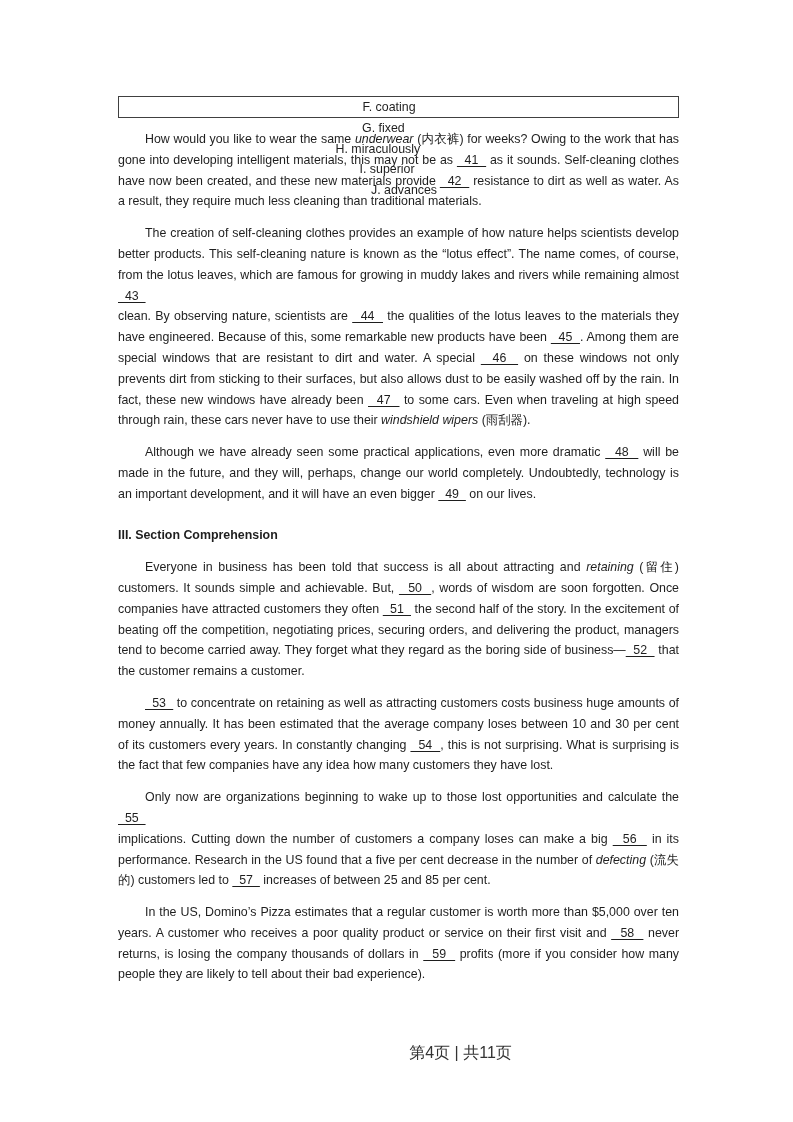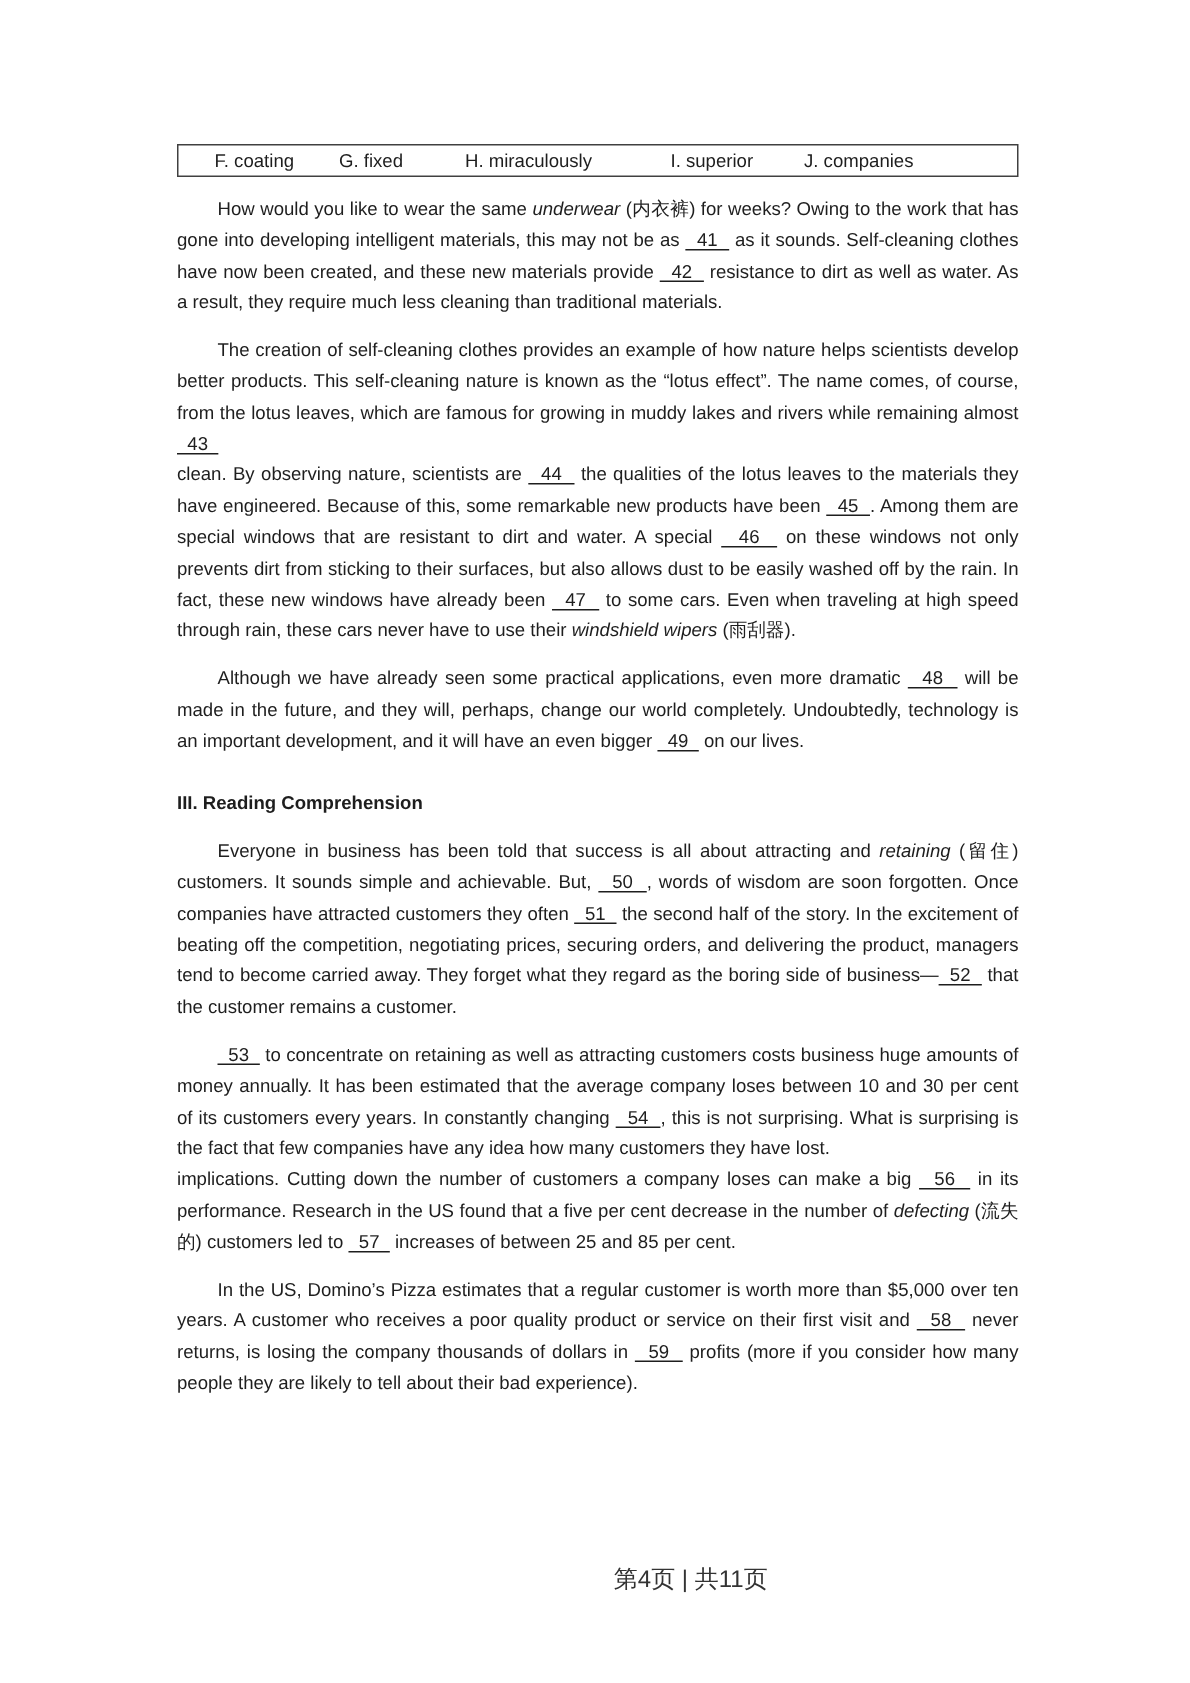--- a/index.html
+++ b/index.html
@@ -8,21 +8,21 @@
     font-family:"Liberation Sans",sans-serif;color:#1e1e1e;overflow:hidden;
   }
   .page-content{
     position:absolute;left:118px;top:96px;width:561px;
     font-size:12.4px;line-height:20.8px;
   }
   .word-bank{
     border:1.5px solid #404040;
     display:flex;align-items:center;
     height:22px;box-sizing:border-box;
-    padding-left:24px;margin-bottom:1px;
+    padding-left:11px;margin-bottom:1px;flex-direction:column;
   }
   .wb-item{display:inline-block;white-space:nowrap;}
   .wb-item:nth-child(1){width:83px;}
   .wb-item:nth-child(2){width:84px;}
   .wb-item:nth-child(3){width:137px;}
   .wb-item:nth-child(4){width:89px;}
   .para{margin:0;text-align:justify;}
   .indent{text-indent:27px;margin-top:11px;}
   .blank{text-decoration:underline;text-underline-offset:2px;white-space:pre;}
   .section-heading{
@@ -39,31 +39,32 @@
 </head>
 <body>
 
 <div class="page-content">
 
   <div class="word-bank">
     <span class="wb-item">F. coating</span>
     <span class="wb-item">G. fixed</span>
     <span class="wb-item">H. miraculously</span>
     <span class="wb-item">I. superior</span>
-    <span class="wb-item">J. companies</span>
+    <span class="wb-item">J. advances</span>
   </div>
 
   <p class="para indent">How would you like to wear the same <em>underwear</em> (内衣裤) for weeks? Owing to the work that has gone into developing intelligent materials, this may not be as <span class="blank">&nbsp;&nbsp;41&nbsp;&nbsp;</span> as it sounds. Self-cleaning clothes have now been created, and these new materials provide <span class="blank">&nbsp;&nbsp;42&nbsp;&nbsp;</span> resistance to dirt as well as water. As a result, they require much less cleaning than traditional materials.</p>
   <p class="para indent">The creation of self-cleaning clothes provides an example of how nature helps scientists develop better products. This self-cleaning nature is known as the “lotus effect”. The name comes, of course, from the lotus leaves, which are famous for growing in muddy lakes and rivers while remaining almost <span class="blank">&nbsp;&nbsp;43&nbsp;&nbsp;</span></p>
   <p class="para">clean. By observing nature, scientists are <span class="blank">&nbsp;&nbsp;44&nbsp;&nbsp;</span> the qualities of the lotus leaves to the materials they have engineered. Because of this, some remarkable new products have been <span class="blank">&nbsp;&nbsp;45&nbsp;&nbsp;</span>. Among them are special windows that are resistant to dirt and water. A special <span class="blank">&nbsp;&nbsp;46&nbsp;&nbsp;</span> on these windows not only prevents dirt from sticking to their surfaces, but also allows dust to be easily washed off by the rain. In fact, these new windows have already been <span class="blank">&nbsp;&nbsp;47&nbsp;&nbsp;</span> to some cars. Even when traveling at high speed through rain, these cars never have to use their <em>windshield wipers</em> (雨刮器).</p>
   <p class="para indent">Although we have already seen some practical applications, even more dramatic <span class="blank">&nbsp;&nbsp;48&nbsp;&nbsp;</span> will be made in the future, and they will, perhaps, change our world completely. Undoubtedly, technology is an important development, and it will have an even bigger <span class="blank">&nbsp;&nbsp;49&nbsp;&nbsp;</span> on our lives.</p>
 
-  <h3 class="section-heading heading-gap">III. Reading Comprehension</h3>
+  <h3 class="section-heading heading-gap">III. Section Comprehension</h3>
 
 
   <p class="para indent">Everyone in business has been told that success is all about attracting and <em>retaining</em> (留住) customers. It sounds simple and achievable. But, <span class="blank">&nbsp;&nbsp;50&nbsp;&nbsp;</span>, words of wisdom are soon forgotten. Once companies have attracted customers they often <span class="blank">&nbsp;&nbsp;51&nbsp;&nbsp;</span> the second half of the story. In the excitement of beating off the competition, negotiating prices, securing orders, and delivering the product, managers tend to become carried away. They forget what they regard as the boring side of business—<span class="blank">&nbsp;&nbsp;52&nbsp;&nbsp;</span> that the customer remains a customer.</p>
   <p class="para indent"><span class="blank">&nbsp;&nbsp;53&nbsp;&nbsp;</span> to concentrate on retaining as well as attracting customers costs business huge amounts of money annually. It has been estimated that the average company loses between 10 and 30 per cent of its customers every years. In constantly changing <span class="blank">&nbsp;&nbsp;54&nbsp;&nbsp;</span>, this is not surprising. What is surprising is the fact that few companies have any idea how many customers they have lost.</p>
+  <p class="para indent">Only now are organizations beginning to wake up to those lost opportunities and calculate the <span class="blank">&nbsp;&nbsp;55&nbsp;&nbsp;</span></p>
   <p class="para">implications. Cutting down the number of customers a company loses can make a big <span class="blank">&nbsp;&nbsp;56&nbsp;&nbsp;</span> in its performance. Research in the US found that a five per cent decrease in the number of <em>defecting</em> (流失的) customers led to <span class="blank">&nbsp;&nbsp;57&nbsp;&nbsp;</span> increases of between 25 and 85 per cent.</p>
   <p class="para indent">In the US, Domino’s Pizza estimates that a regular customer is worth more than $5,000 over ten years. A customer who receives a poor quality product or service on their first visit and <span class="blank">&nbsp;&nbsp;58&nbsp;&nbsp;</span> never returns, is losing the company thousands of dollars in <span class="blank">&nbsp;&nbsp;59&nbsp;&nbsp;</span> profits (more if you consider how many people they are likely to tell about their bad experience).</p>
 
 </div>
 
 <div class="footer">第4页 | 共11页</div>
 
 </body></html>

